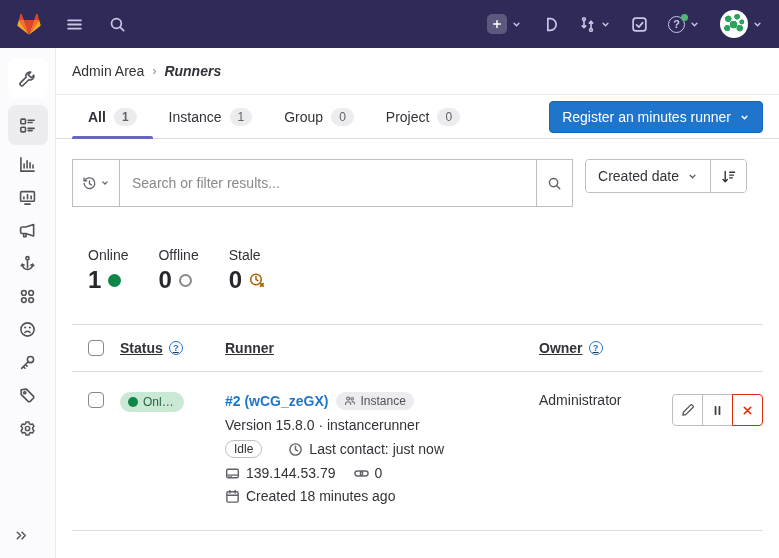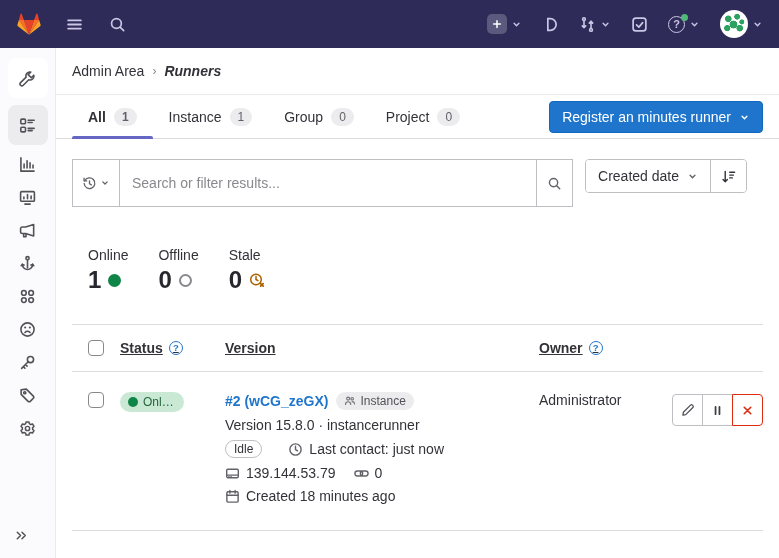--- a/index.html
+++ b/index.html
@@ -393,21 +393,21 @@
   <div class="runners-table">
     <div class="thead">
       <div class="col-check">
         <input type="checkbox" class="checkbox" style="">
       </div>
       <div class="col-status hdr-cell">
         <span>Status</span>
         <span class="q-icon">?</span>
       </div>
       <div class="col-runner hdr-cell">
-        <span>Version</span>
+        <span>Runner</span>
       </div>
       <div class="col-owner hdr-cell">
         <span>Owner</span>
         <span class="q-icon">?</span>
       </div>
       <div class="col-actions"></div>
     </div>
 
     <div class="trow">
       <div class="col-check">

